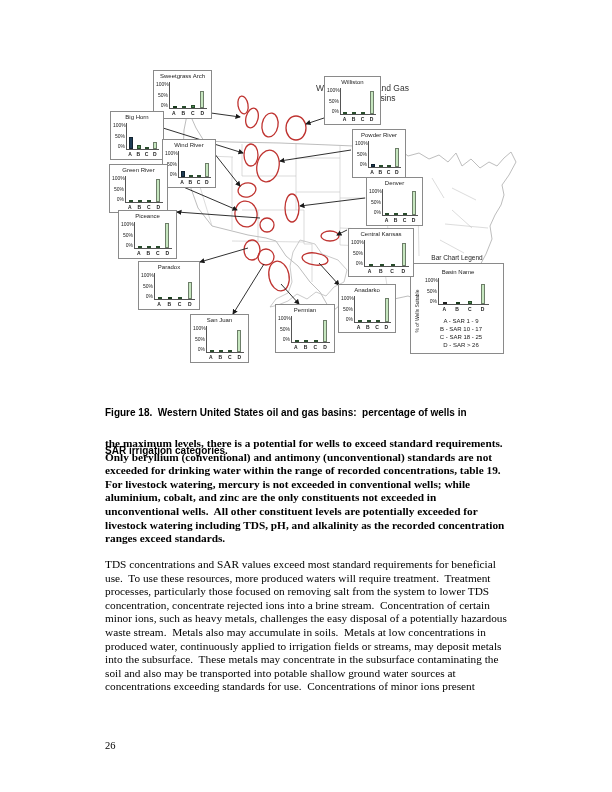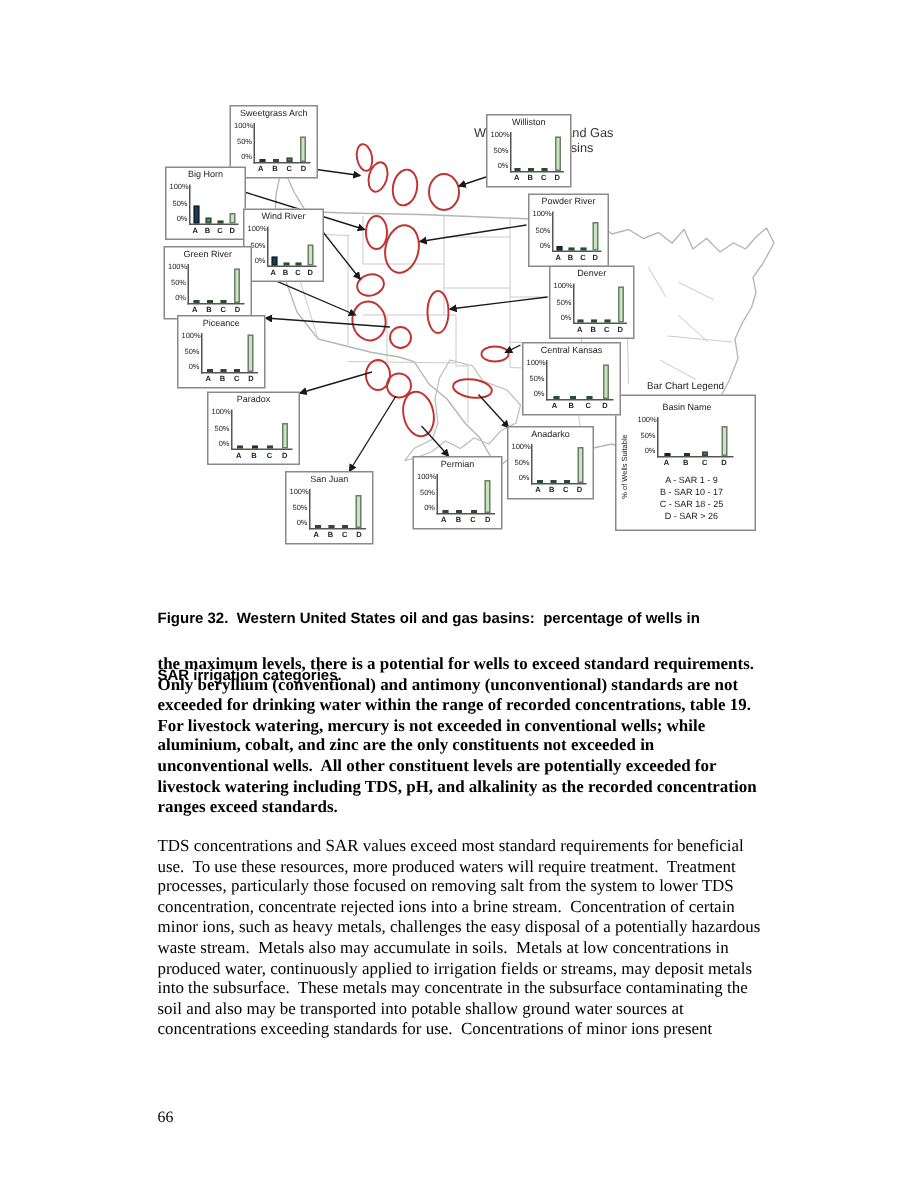--- a/index.html
+++ b/index.html
@@ -476,21 +476,21 @@
         <div class="mc-xlabels">
           <span>A</span>
           <span>B</span>
           <span>C</span>
           <span>D</span>
         </div>
       </div>
     </div>
 
   <div class="fig-caption">
-    <div>Figure 32.  Western United States oil and gas basins:  percentage of wells in</div>
+    <div>Figure 18.  Western United States oil and gas basins:  percentage of wells in</div>
     <div>SAR irrigation categories.</div>
   </div>
 
   <div class="body-par" id="par1">the maximum levels, there is a potential for wells to exceed standard requirements.  Only beryllium (conventional) and antimony (unconventional) standards are not exceeded for drinking water within the range of recorded concentrations, table 19.  For livestock watering, mercury is not exceeded in conventional wells; while aluminium, cobalt, and zinc are the only constituents not exceeded in unconventional wells.  All other constituent levels are potentially exceeded for livestock watering including TDS, pH, and alkalinity as the recorded concentration ranges exceed standards.</div>
   <div class="body-par" id="par2">TDS concentrations and SAR values exceed most standard requirements for beneficial use.  To use these resources, more produced waters will require treatment.  Treatment processes, particularly those focused on removing salt from the system to lower TDS concentration, concentrate rejected ions into a brine stream.  Concentration of certain minor ions, such as heavy metals, challenges the easy disposal of a potentially hazardous waste stream.  Metals also may accumulate in soils.  Metals at low concentrations in produced water, continuously applied to irrigation fields or streams, may deposit metals into the subsurface.  These metals may concentrate in the subsurface contaminating the soil and also may be transported into potable shallow ground water sources at concentrations exceeding standards for use.  Concentrations of minor ions present</div>
 
-  <div class="page-number">66</div>
+  <div class="page-number">26</div>
 </div>
 
 </body></html>

